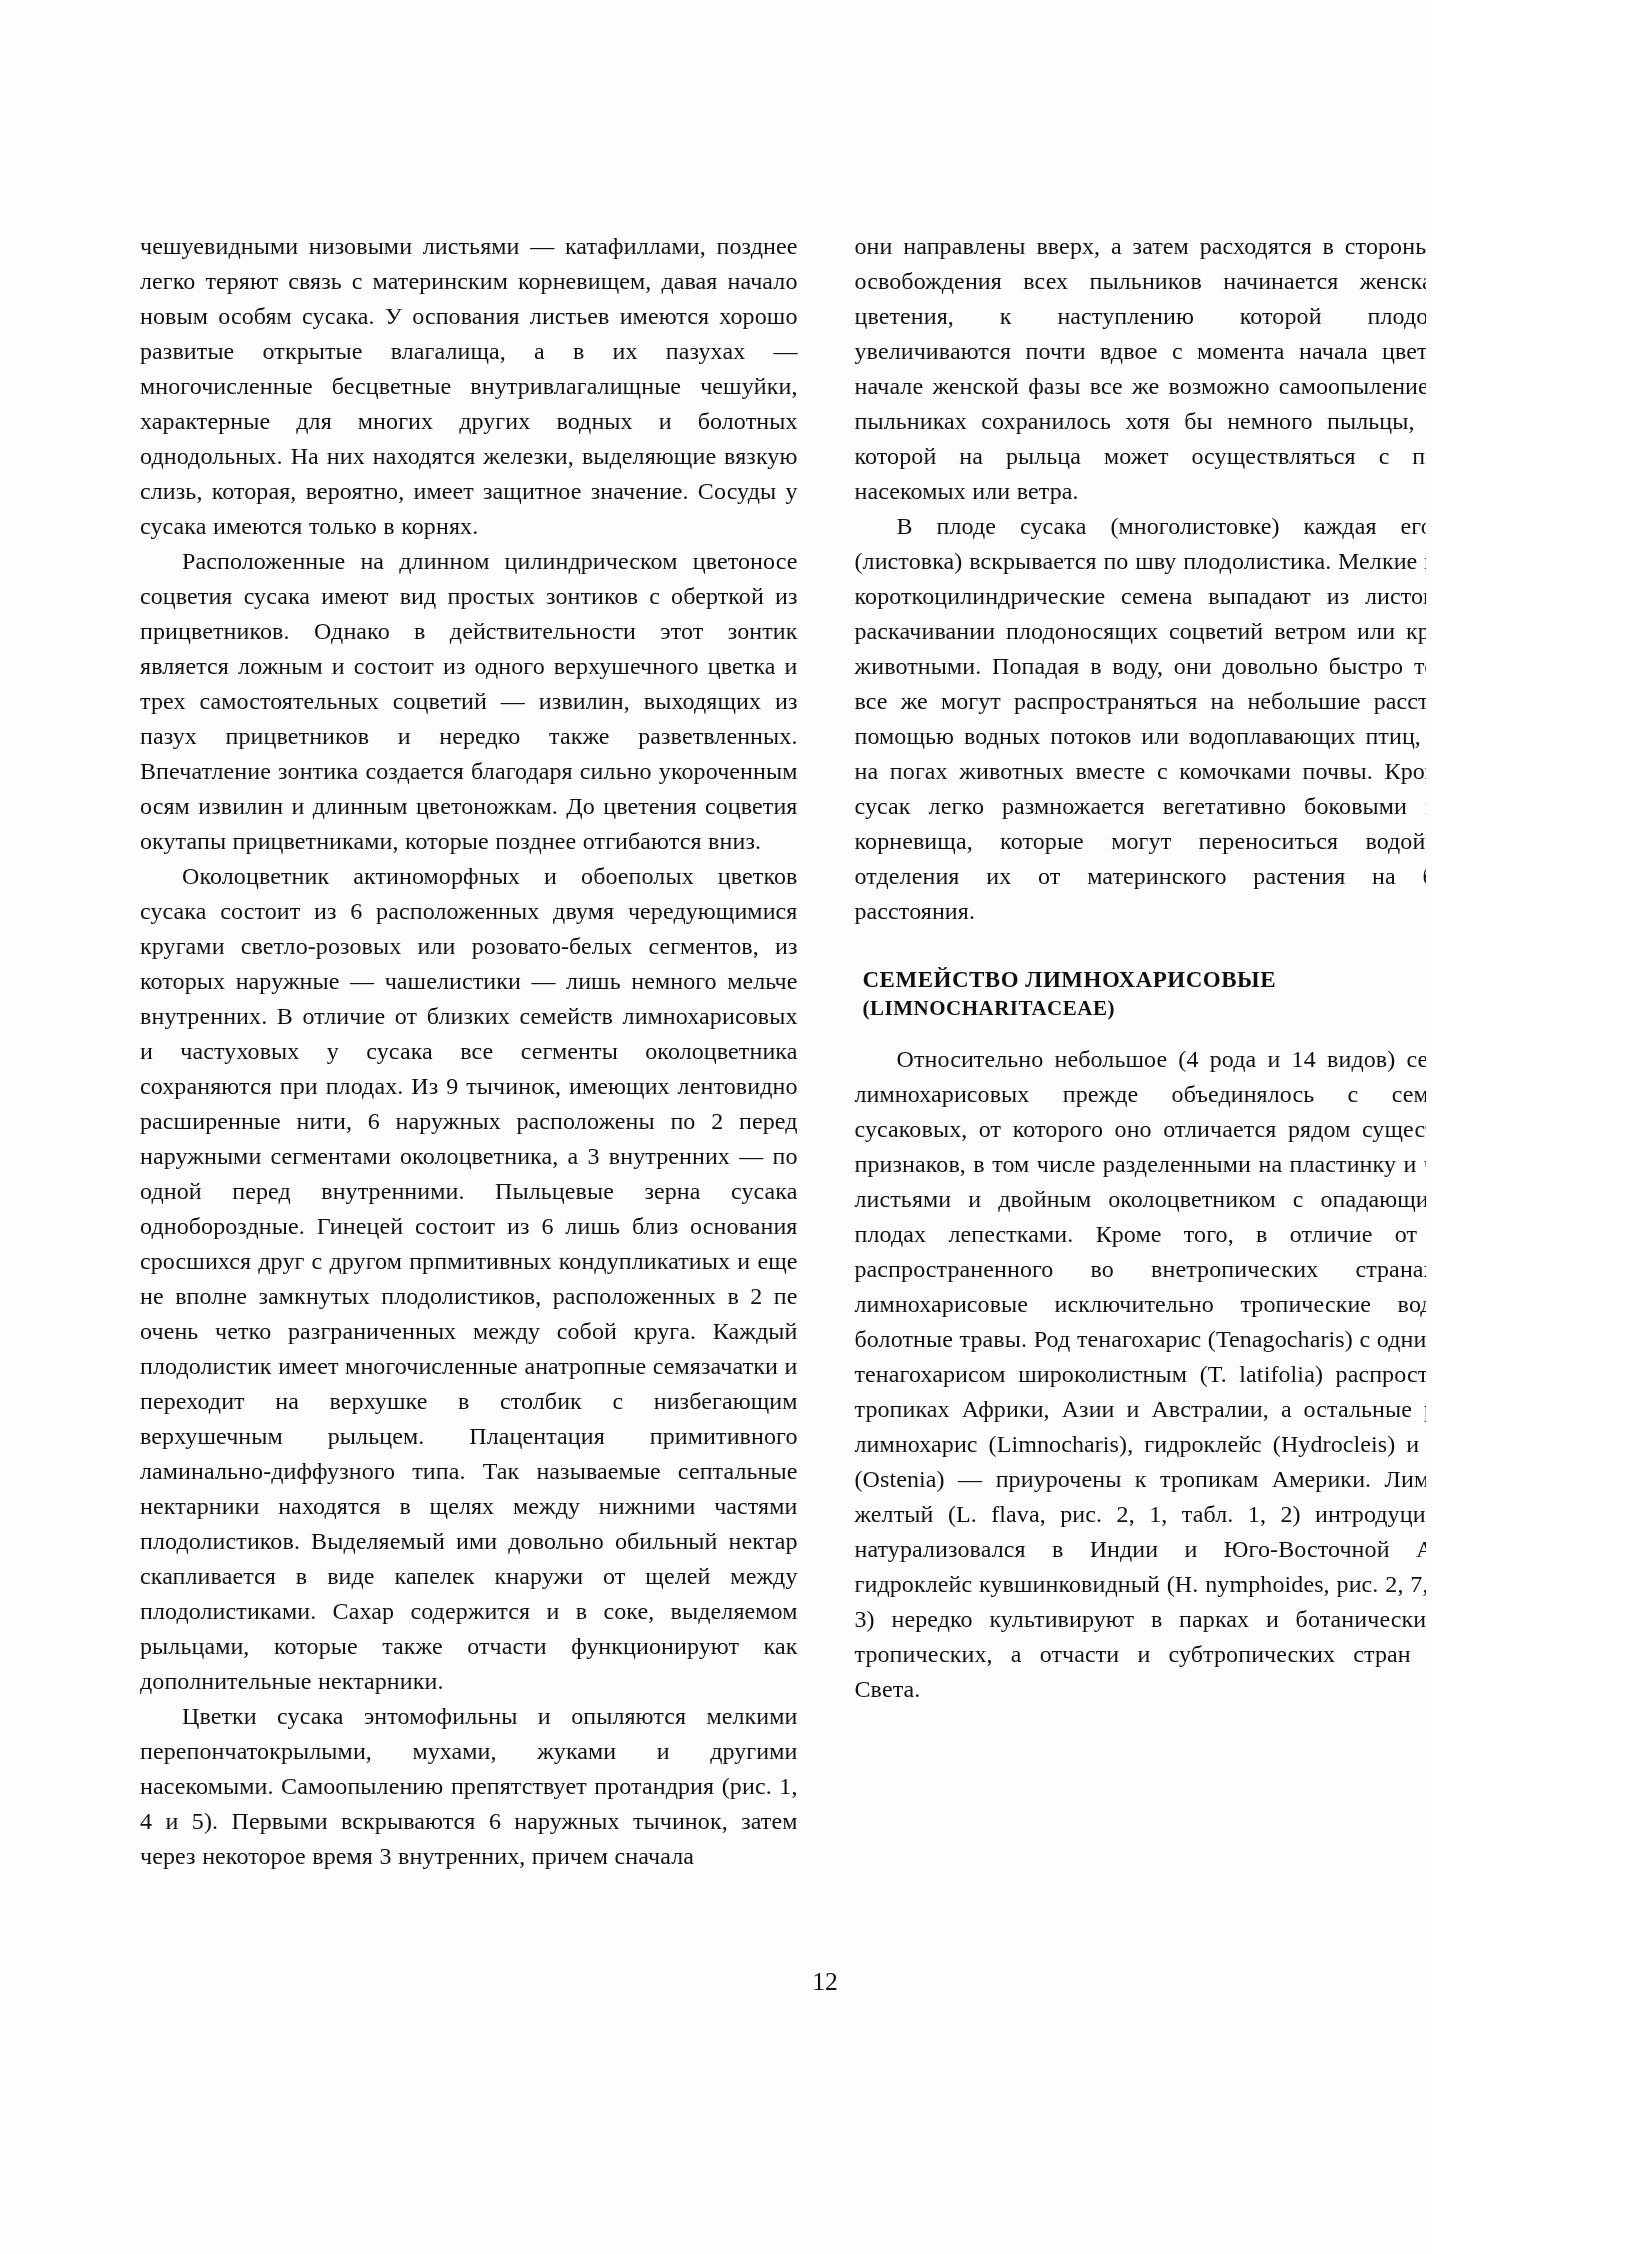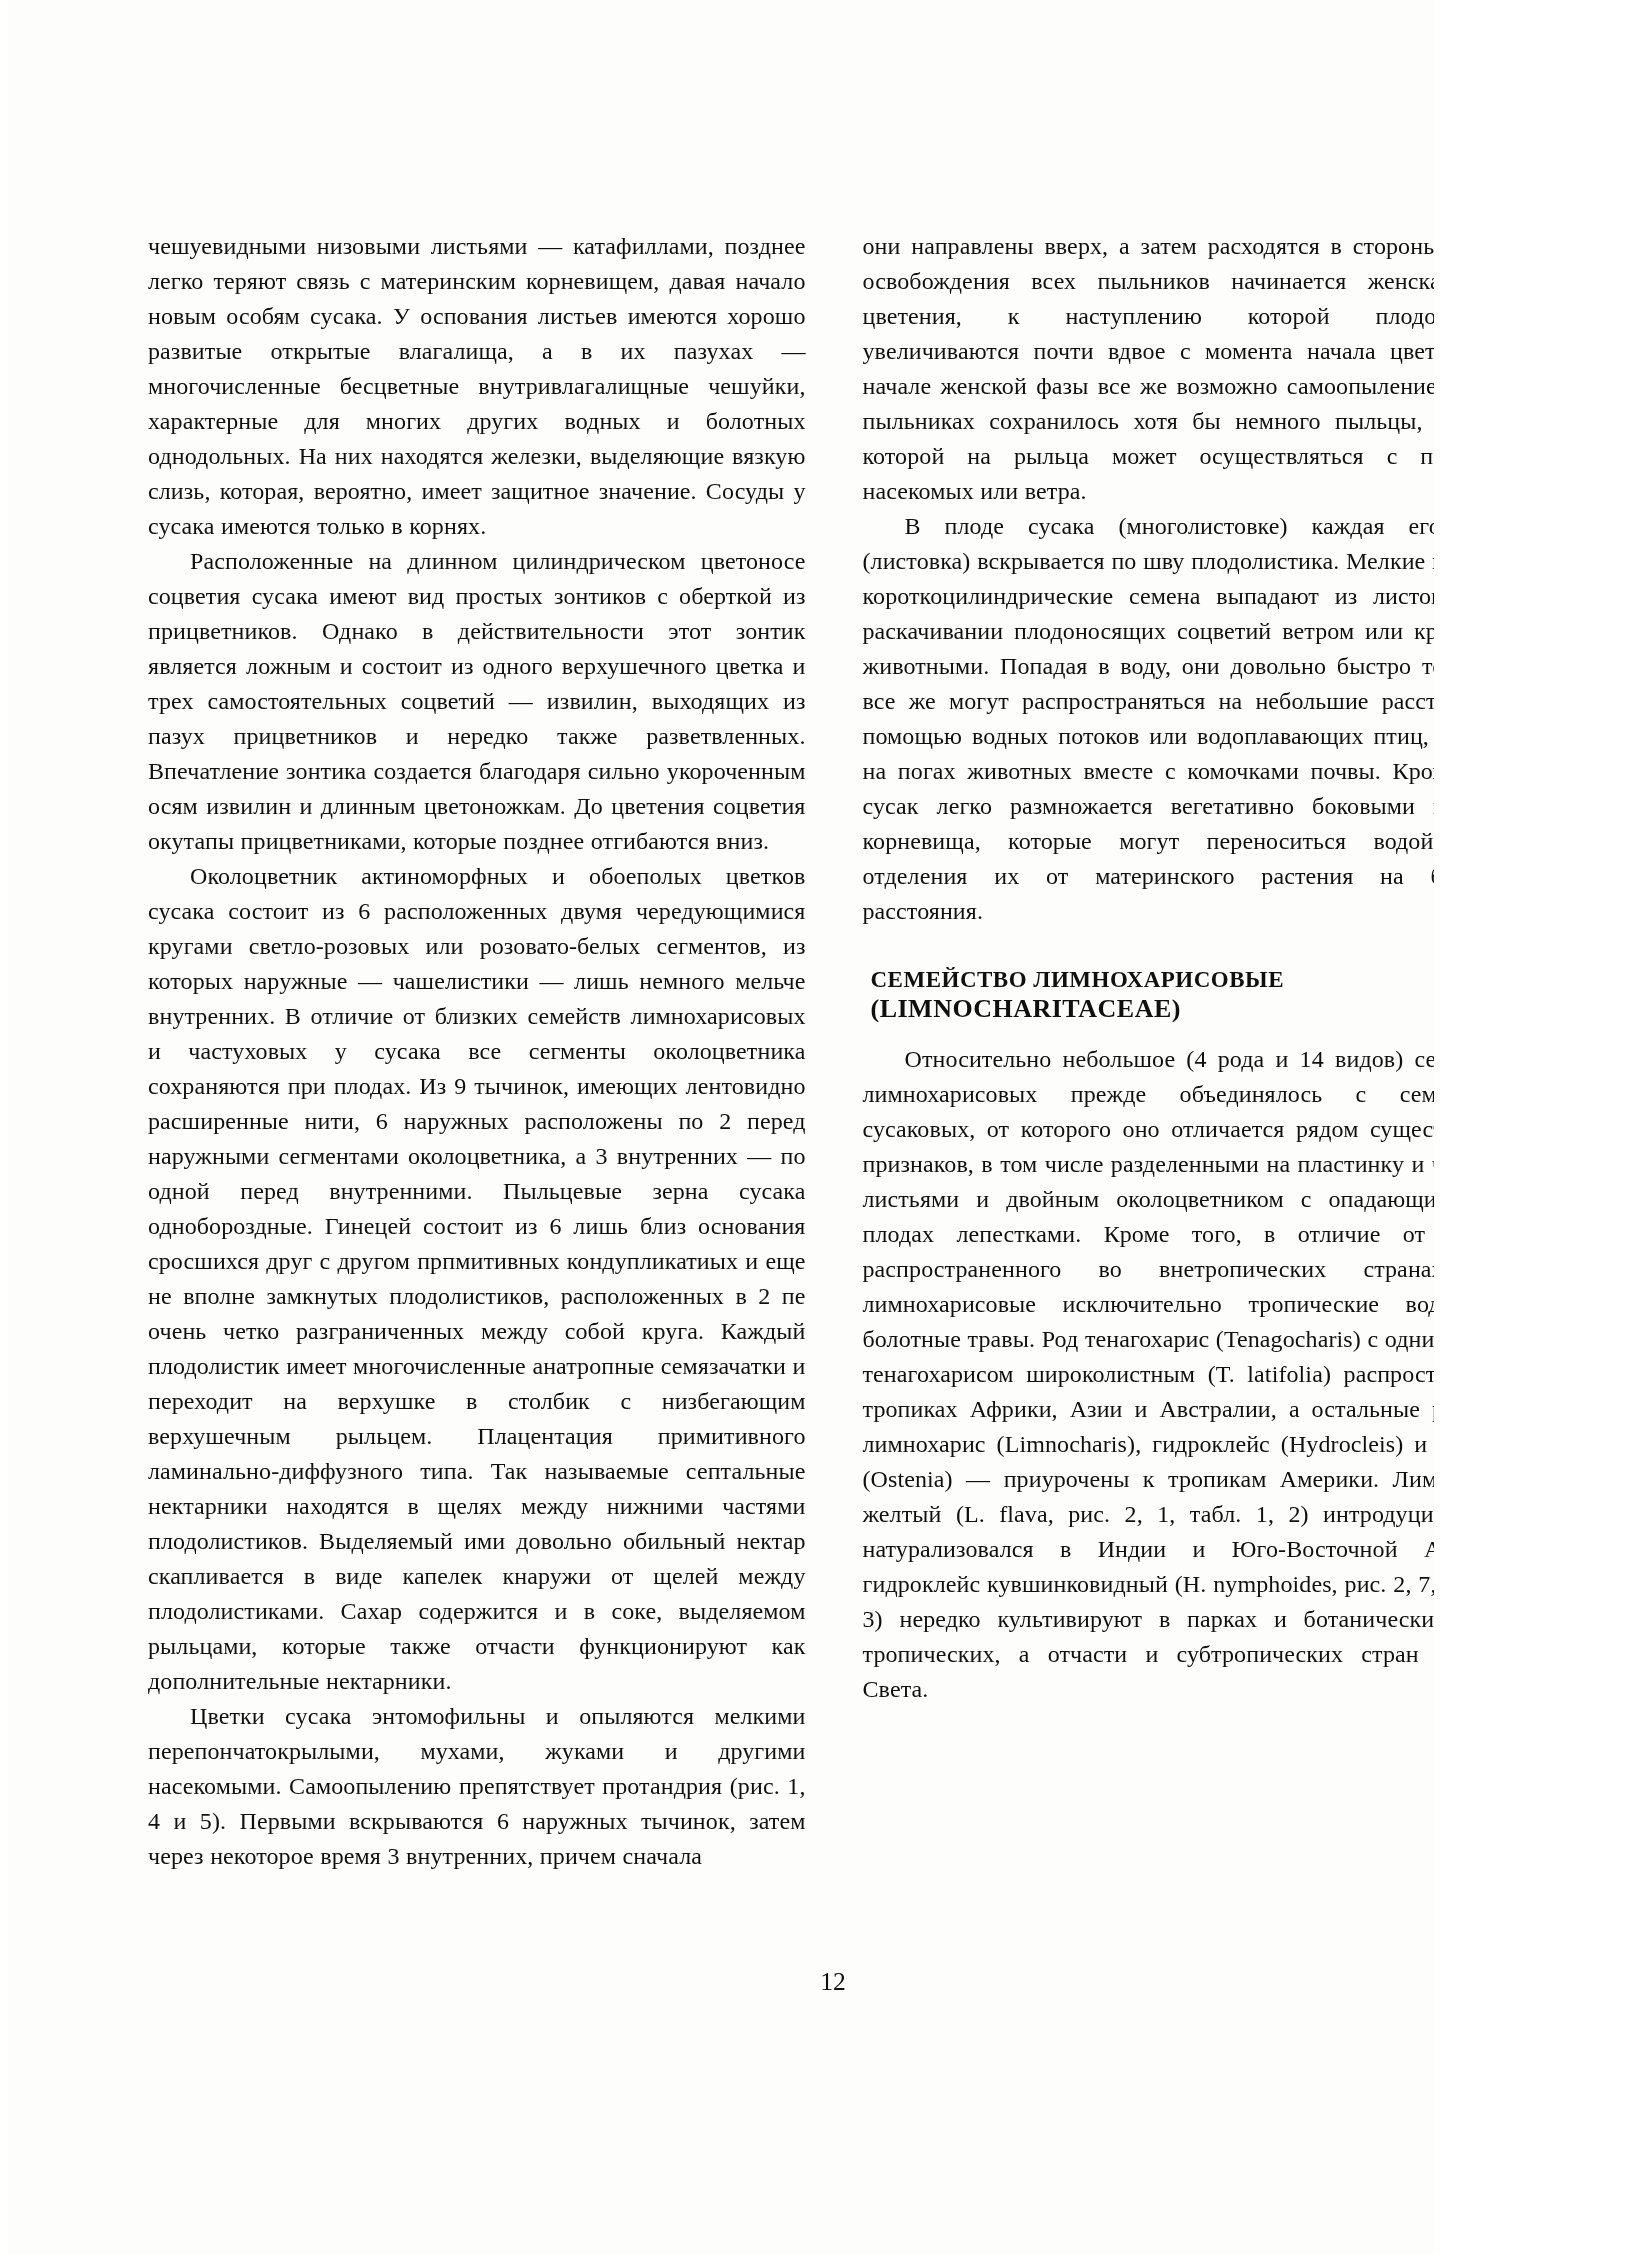--- a/index.html
+++ b/index.html
@@ -9,21 +9,21 @@
   }
   body {
     width: 1650px;
     height: 2254px;
     font-family: "Liberation Serif", "DejaVu Serif", serif;
     color: #101010;
     position: relative;
   }
   .page {
     position: absolute;
-    left: 8px; top: 0;
+    left: 0; top: 0;
     width: 1426px;
     height: 2254px;
     background: #fdfdfb;
     overflow: hidden;
   }
   .content {
     position: absolute;
     left: 140px;
     top: 229px;
     width: 1372px;
@@ -52,21 +52,21 @@
   .section-head {
     margin: 36px 0 19px 8px;
     font-size: 23px;
     font-weight: bold;
     line-height: 29px;
     letter-spacing: 0.5px;
     text-align: left;
   }
   .section-head .line2 {
     display: block;
-    font-size: 26px;
+    font-size: 21px;
   }
   .page-number {
     position: absolute;
     left: 0;
     top: 1967px;
     width: 1650px;
     text-align: center;
     font-size: 25.6px;
     font-family: "Liberation Serif", "DejaVu Serif", serif;
   }

